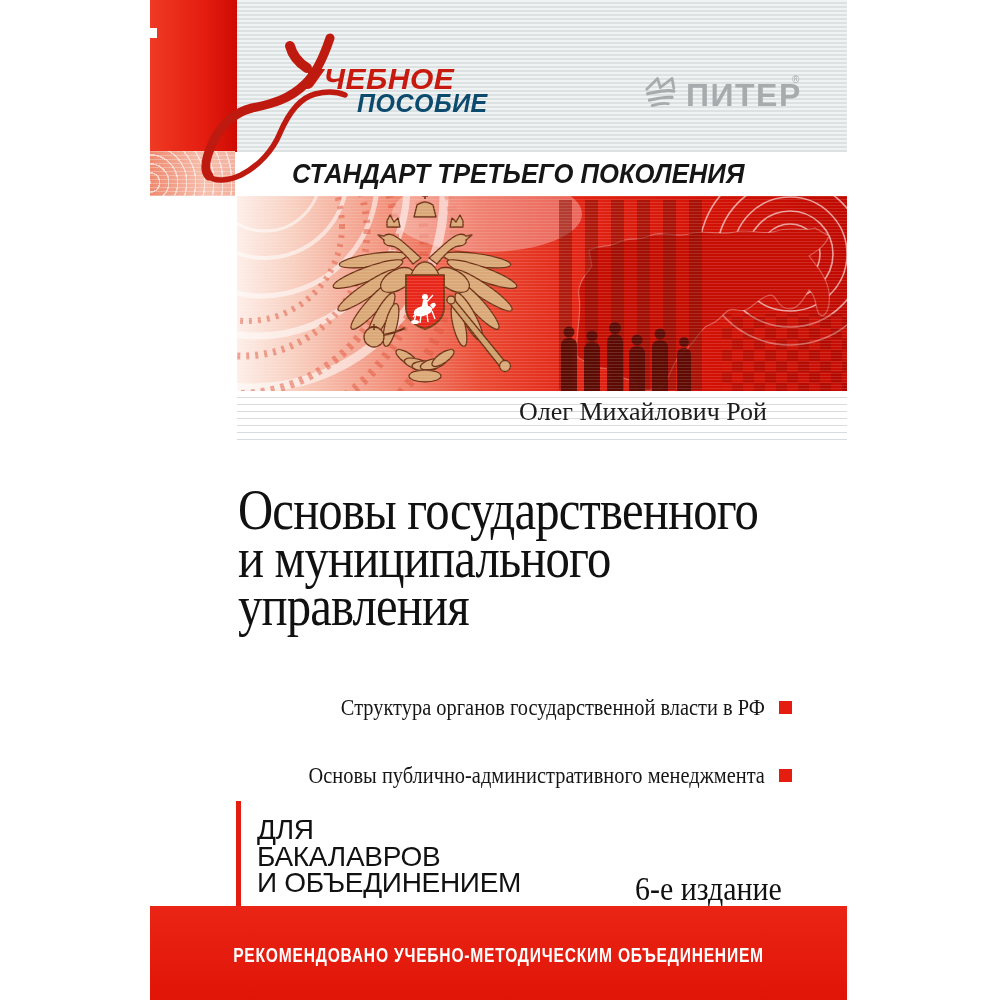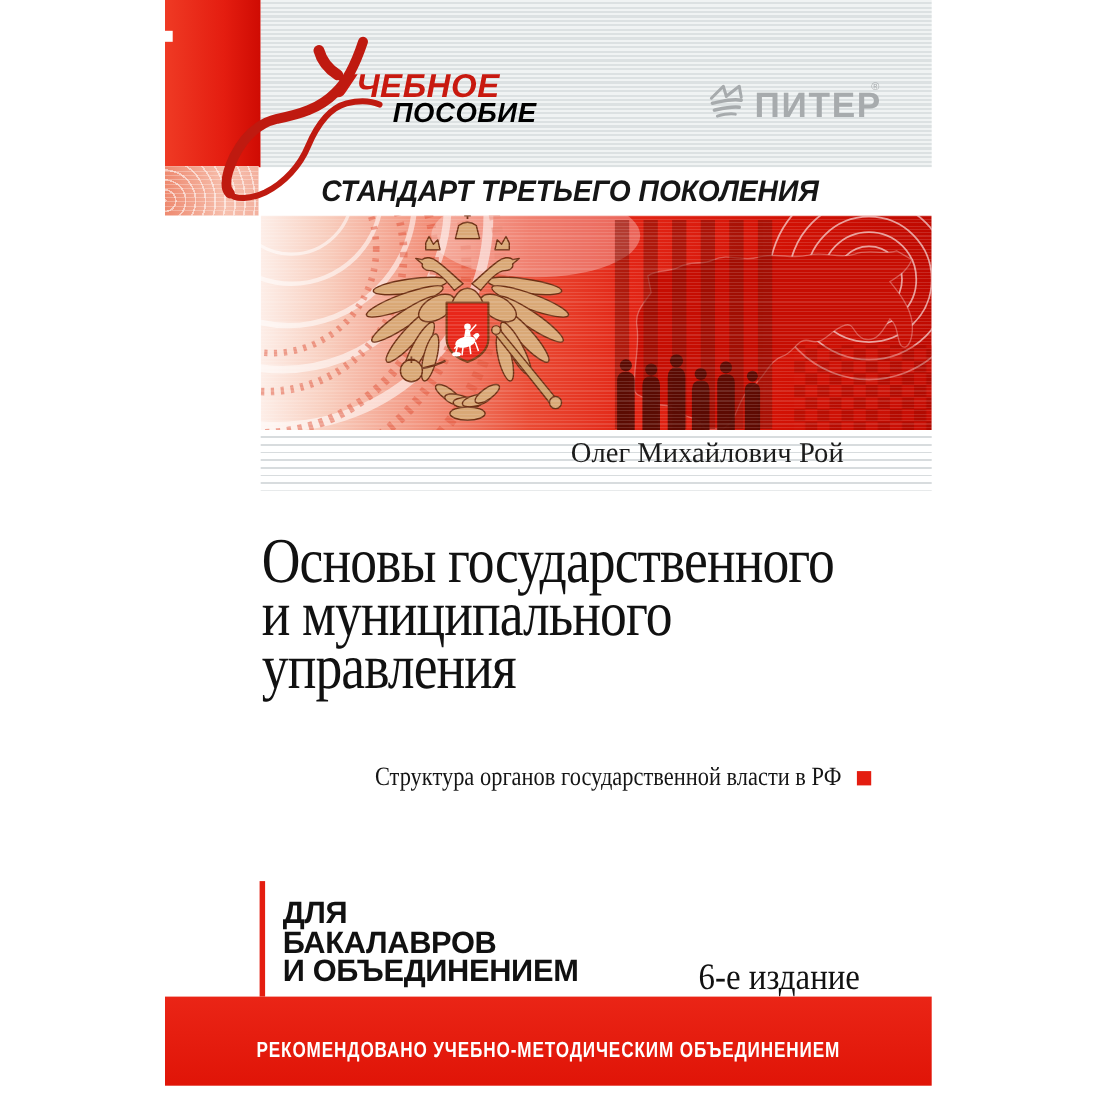--- a/index.html
+++ b/index.html
@@ -14,21 +14,21 @@
   .pin-band{position:absolute;left:87px;top:0;width:610px;height:152px;
     background:repeating-linear-gradient(180deg,#f0f3f3 0 2px,#dce1e2 2px 4px);}
   .pink-panel{position:absolute;left:0;top:151px;width:85px;height:45px;
     background:
       repeating-linear-gradient(180deg,rgba(255,255,255,.28) 0 1px,rgba(255,255,255,0) 1px 4px),
       repeating-radial-gradient(circle at 0% 70%,rgba(255,255,255,.55) 0 1.5px,rgba(255,255,255,0) 1.5px 9px),
       linear-gradient(90deg,#ee8a70,#f7c0ae 65%,#f3b09e);}
   .series-1{position:absolute;left:153px;top:62px;font-size:30px;font-weight:bold;font-style:italic;
     letter-spacing:.5px;color:#c8190f;white-space:nowrap;}
   .series-2{position:absolute;left:207px;top:89px;font-size:25px;font-weight:bold;font-style:italic;
-    letter-spacing:.5px;color:#000000;white-space:nowrap;}
+    letter-spacing:.5px;color:#0c4a6e;white-space:nowrap;}
   .logo{position:absolute;left:494px;top:72px;width:200px;height:40px;color:#a7abad;}
   .logo-text{position:absolute;left:42px;top:5px;font-size:32px;font-weight:bold;letter-spacing:1.5px;
     white-space:nowrap;}
   .logo-reg{position:absolute;left:148px;top:2px;font-size:10px;}
   .banner{position:absolute;left:142px;top:159px;font-size:27px;font-weight:bold;font-style:italic;
     color:#161616;white-space:nowrap;transform:scaleX(.95);transform-origin:left top;}
 
   
   .collage-wrap{position:absolute;left:87px;top:196px;width:610px;height:195px;}
   .collage-wrap:after{content:"";position:absolute;inset:0;pointer-events:none;
@@ -47,27 +47,27 @@
 
   
   .topic-row{position:absolute;right:55px;display:flex;align-items:center;height:26px;text-align:center;}
   .topic-row.t1{top:694px}.topic-row.t2{top:728px}.topic-row.t3{top:762px}
   .topic-text{font-family:"Liberation Serif",serif;font-size:24px;color:#151515;white-space:nowrap;
     transform:scaleX(.85);transform-origin:right center;}
   .bullet-sq{width:13px;height:13px;background:#e41d10;margin-left:14px;flex:0 0 auto;}
 
   
   .red-vline{position:absolute;left:86px;top:801px;width:5px;height:105px;background:#e41d10;}
-  .audience{position:absolute;left:107px;top:817px;font-size:28px;font-weight:bold;line-height:26.5px;
+  .audience{position:absolute;left:107px;top:817px;font-size:28px;font-weight:normal;line-height:26.5px;
     color:#111;letter-spacing:-.3px;}
   .edition{position:absolute;right:65px;top:870px;font-family:"Liberation Serif",serif;font-size:34px;
     color:#111;white-space:nowrap;transform:scaleX(.88);transform-origin:right top;}
 
   
-  .bottom-band{position:absolute;left:0;top:906px;width:697px;height:81px;
+  .bottom-band{position:absolute;left:0;top:906px;width:697px;height:94px;
     background:linear-gradient(180deg,#ea2516 0%,#e01407 100%);}
   .recommend{position:absolute;left:0;top:38px;width:697px;text-align:center;color:#ffffff;
     font-size:20px;font-weight:bold;letter-spacing:1px;white-space:nowrap;
     transform:scaleX(.78);transform-origin:center top;}
 
   svg{display:block}
 </style>
 </head>
 <body>
 
@@ -251,20 +251,24 @@
     <div class="book-title">
       <div>Основы государственного</div>
       <div>и муниципального</div>
       <div>управления</div>
     </div>
 
     <div class="topic-row t1">
       <span class="topic-text">Структура органов государственной власти в РФ</span>
       <span class="bullet-sq"></span>
     </div>
+    <div class="topic-row t3">
+      <span class="topic-text">Основы публично-административного менеджмента</span>
+      <span class="bullet-sq"></span>
+    </div>
 
     <div class="red-vline"></div>
     <div class="audience">
       <div>ДЛЯ</div>
       <div>БАКАЛАВРОВ</div>
       <div>И ОБЪЕДИНЕНИЕМ</div>
     </div>
     <span class="edition">6-е издание</span>
 
     <div class="bottom-band">

